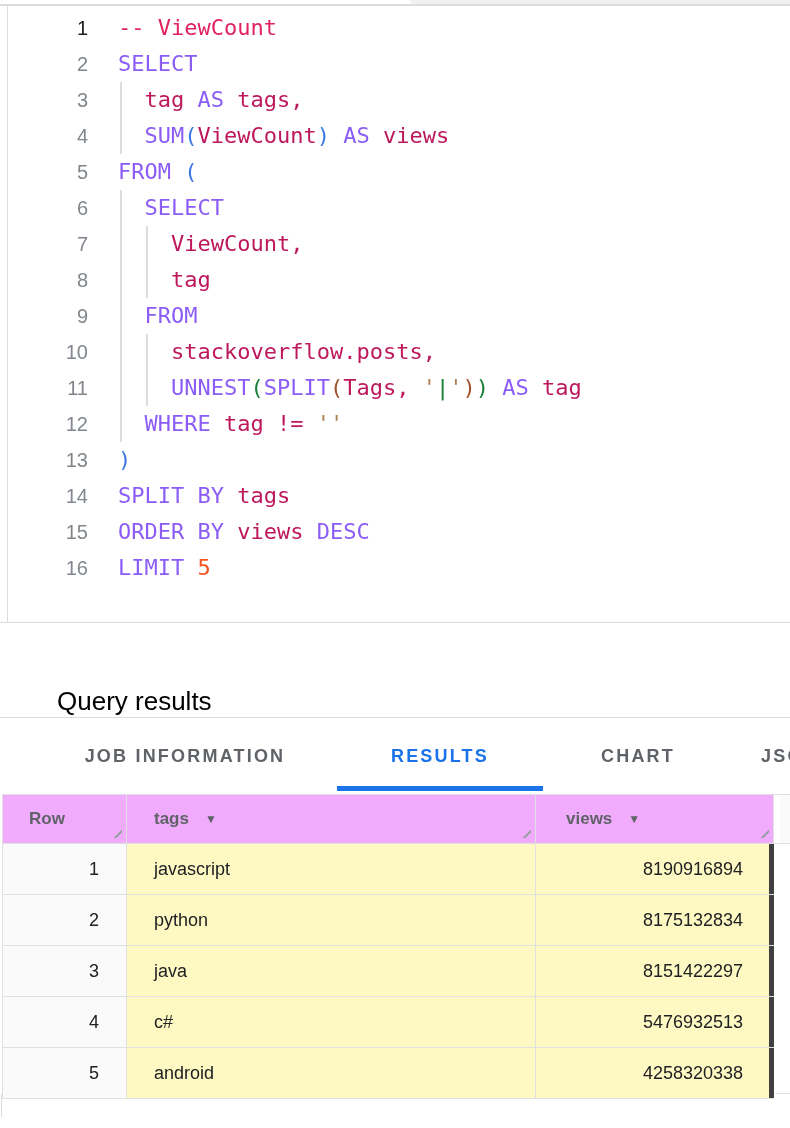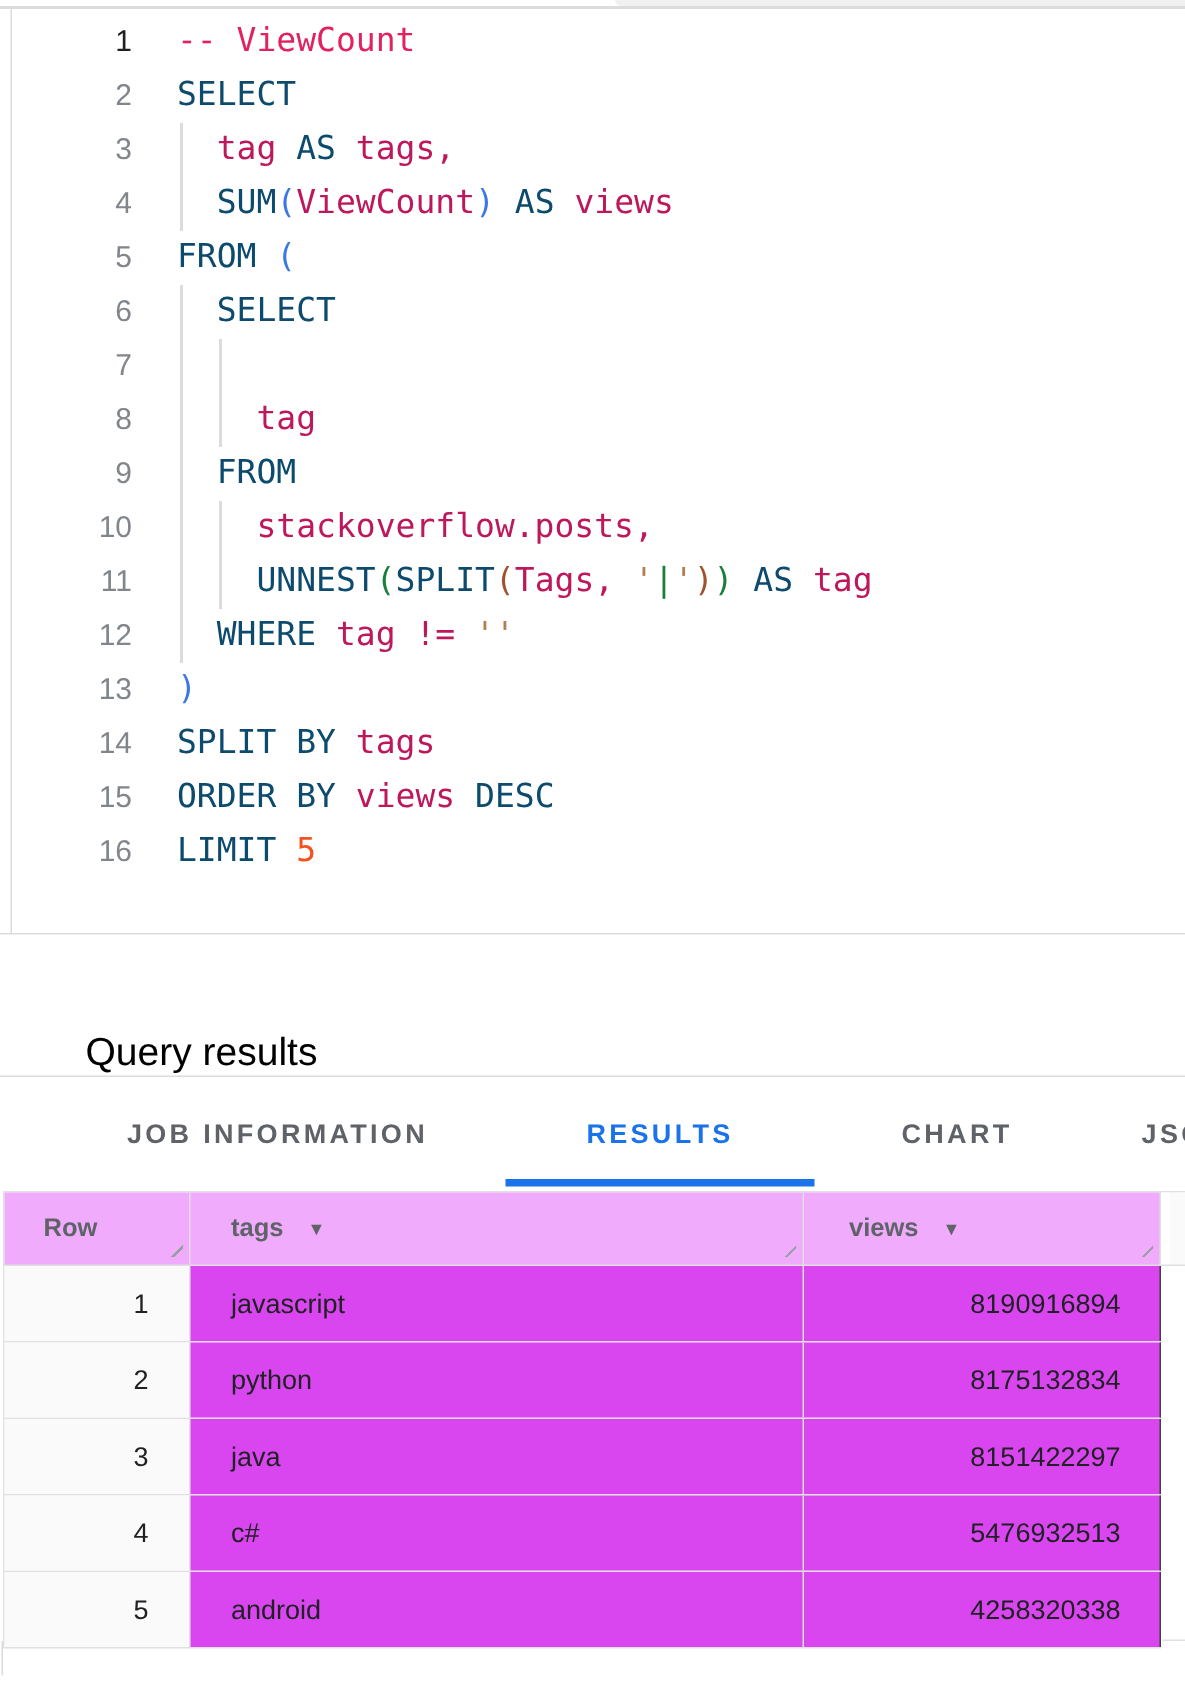--- a/index.html
+++ b/index.html
@@ -14,21 +14,21 @@
 
   
   .code{position:absolute;top:10px;left:0;width:790px;cursor:text;}
   .code-line{position:relative;display:flex;height:36px;}
   .ln{flex:0 0 88px;width:88px;text-align:right;font-size:20px;line-height:36px;color:#80868b;}
   .ln.active{color:#202124;}
   .src{margin-left:30px;font-family:"DejaVu Sans Mono",monospace;font-size:22px;line-height:36px;white-space:pre;}
   .guide{position:absolute;top:0;bottom:0;width:2px;background:#dcdcdc;}
   .guide.g1{left:120px;}
   .guide.g2{left:146px;}
-  .tok-kw{color:#0c4a6e;}
+  .tok-kw{color:#8b5cf6;}
   .tok-cm{color:#e2215f;}
   .tok-id{color:#be185d;}
   .tok-p1{color:#3b78e4;}
   .tok-p2{color:#188038;}
   .tok-p3{color:#a0522d;}
   .tok-q{color:#ad7f52;}
   .tok-sg{color:#188038;}
   .tok-nm{color:#f4511e;}
 
   
@@ -57,24 +57,24 @@
   .th.c1{width:124px;padding-left:26px;}
   .th.c2{width:409px;padding-left:27px;}
   .th.c3{width:238px;padding-left:30px;}
   .th.gap{width:6px;background:#fff;border-right:none;border-bottom:1px solid #e0e0e0;}
   .th.sliver{flex:1;background:#fafafa;border-right:none;border-bottom:1px solid #e0e0e0;}
   .sort-arrow{margin-left:16px;font-size:12px;color:#5f6368;cursor:pointer;}
   .grip{position:absolute;right:4px;bottom:5px;width:12px;height:12px;cursor:col-resize;
         clip-path:polygon(100% 0,100% 100%,0 100%);
         background:repeating-linear-gradient(135deg,#9aa0a6 0 1.6px,transparent 1.6px 5.6px);}
   .tr{display:flex;width:771px;height:50px;border-bottom:1px solid #e0e0e0;box-sizing:content-box;}
-  .td{box-sizing:border-box;display:flex;align-items:center;height:50px;background:#d946ef;font-size:18px;color:#202124;}
+  .td{box-sizing:border-box;display:flex;align-items:center;height:50px;background:#fef9c3;font-size:18px;color:#202124;}
   .td.c1{width:124px;background:#fafafa;border-right:1px solid #e0e0e0;justify-content:flex-end;padding-right:27px;}
   .td.c2{width:409px;border-right:1px solid #e0e0e0;padding-left:27px;}
-  .td.c3{width:238px;border-right:1px solid #404040;justify-content:flex-end;padding-right:26px;}
+  .td.c3{width:238px;border-right:5px solid #404040;justify-content:flex-end;padding-right:26px;}
   .tbl-bottom-ext{position:absolute;top:1093px;left:775px;width:15px;height:1px;background:#e0e0e0;}
   .footer-left{position:absolute;top:1094px;left:1px;width:1px;height:23px;background:#dadce0;}
 </style>
 </head>
 <body>
 
 <div class="page">
 
   <div class="topbar">
     <div class="topbar-tab"></div>
@@ -107,20 +107,21 @@
       </div>
       <div class="code-line">
         <div class="guide g1"></div>
         <div class="ln">6</div>
         <div class="src"><span class="tok-id">  </span><span class="tok-kw">SELECT</span></div>
       </div>
       <div class="code-line">
         <div class="guide g1"></div>
         <div class="guide g2"></div>
         <div class="ln">7</div>
+        <div class="src"><span class="tok-id">    ViewCount,</span></div>
       </div>
       <div class="code-line">
         <div class="guide g1"></div>
         <div class="guide g2"></div>
         <div class="ln">8</div>
         <div class="src"><span class="tok-id">    tag</span></div>
       </div>
       <div class="code-line">
         <div class="guide g1"></div>
         <div class="ln">9</div>

